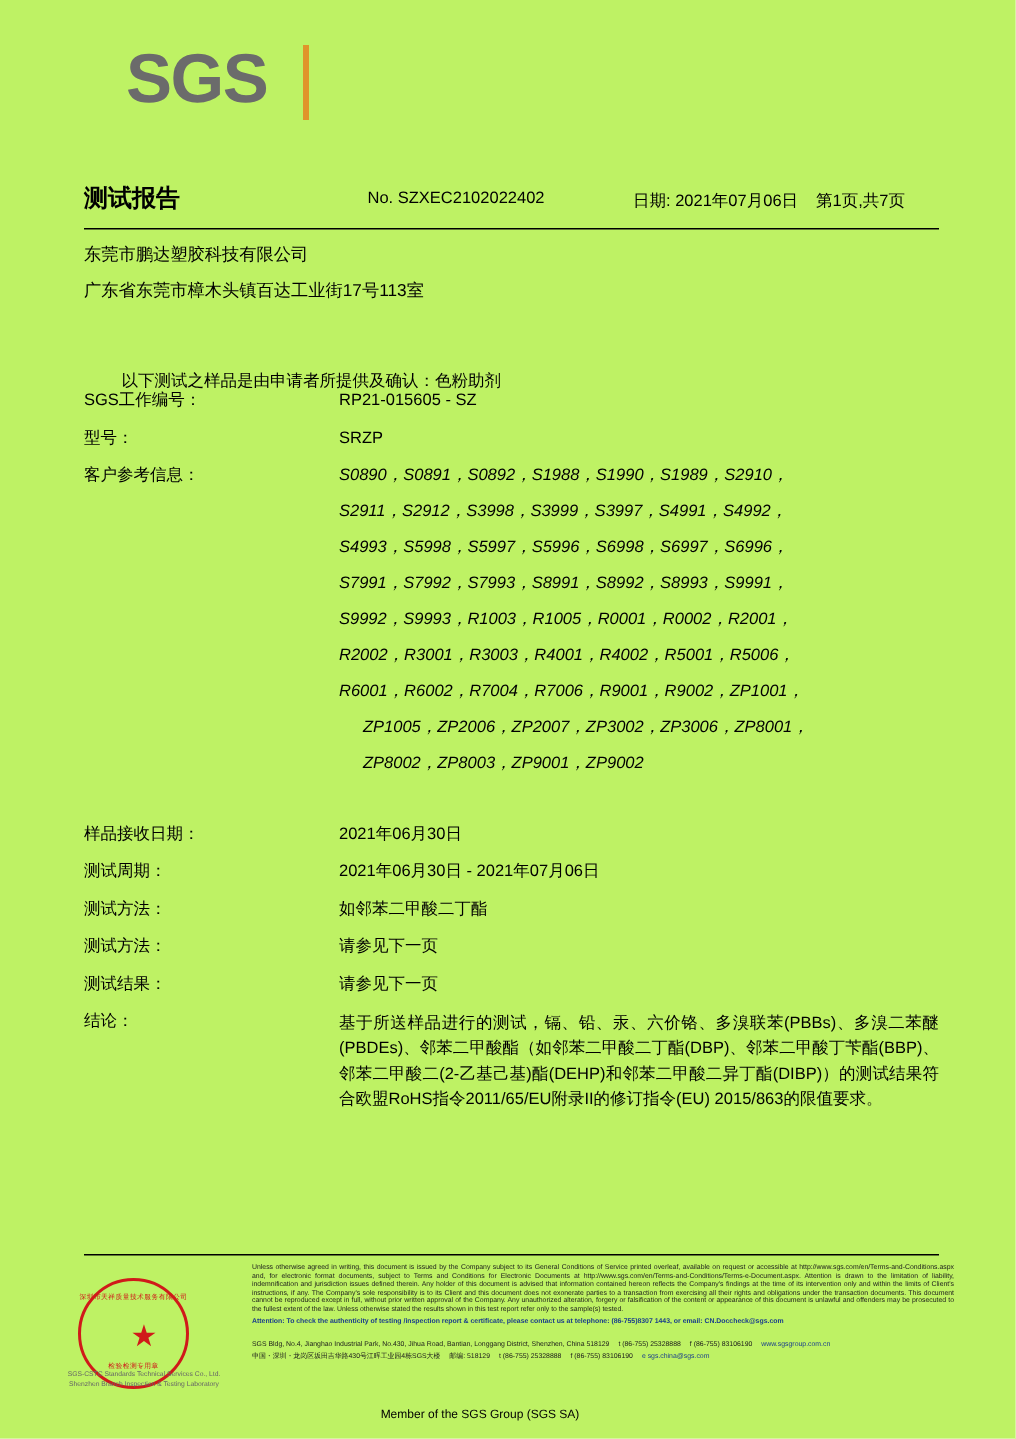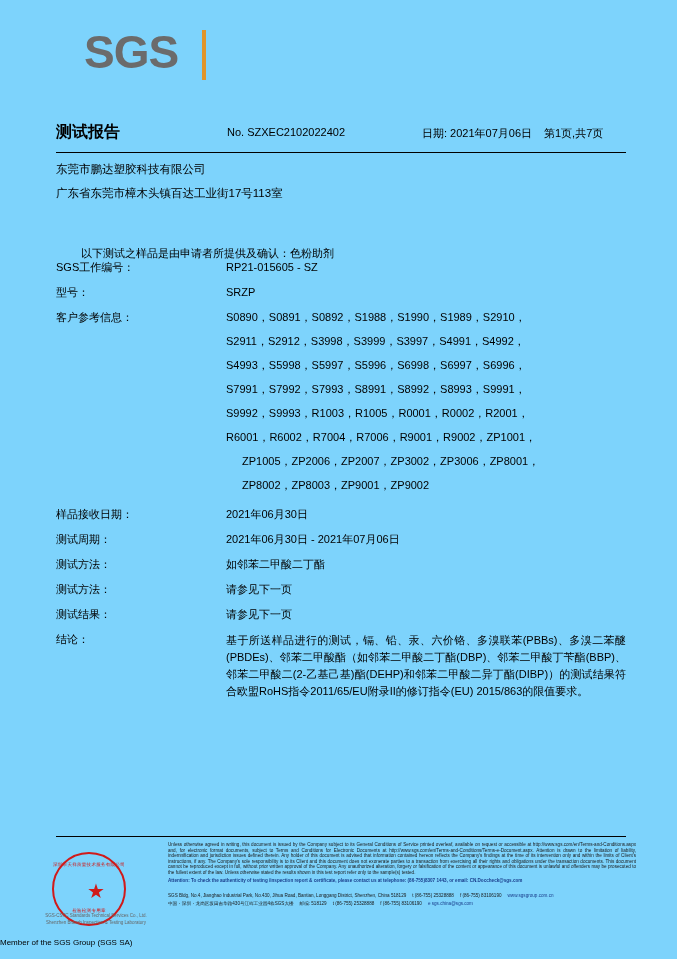--- a/index.html
+++ b/index.html
@@ -12,21 +12,21 @@
     height: 959px;
     font-family: "Liberation Sans", sans-serif;
     color: #000000;
     position: relative;
     overflow: hidden;
   }
   .page {
     position: relative;
     width: 677px;
     height: 959px;
-    background: #7dd3fc;
+    background: #bef264;
   }
 
   
   .logo-block {
     position: absolute;
     left: 84px;
     top: 28px;
     width: 120px;
     height: 58px;
   }
@@ -59,21 +59,21 @@
   .report-title {
     position: absolute;
     left: 0;
     top: 0;
     font-size: 16px;
     font-weight: bold;
     color: #000;
   }
   .report-no {
     position: absolute;
-    left: 171px;
+    left: 189px;
     top: 4px;
     font-size: 11px;
   }
   .report-date {
     position: absolute;
     left: 366px;
     top: 4px;
     font-size: 11px;
   }
   .report-pages {
@@ -134,22 +134,23 @@
     line-height: 15px;
   }
   .field-value {
     flex: 1 1 auto;
     font-size: 11px;
     line-height: 15px;
   }
   .value-lines div {
     margin-bottom: 9px;
     white-space: nowrap;
-  }
-  .value-lines div:last-child { margin-bottom: 0; }
+    font-style: italic;
+  }
+  .value-lines div:last-child { margin-bottom: 18px; }
   .indent-1 { padding-left: 0px; }
   .indent-2 { padding-left: 16px; }
 
   .conclusion-text {
     font-size: 11px;
     line-height: 17px;
     max-width: 400px;
     text-align: justify;
   }
 
@@ -242,21 +243,21 @@
     white-space: nowrap;
   }
   .footer-addr .seg { margin-right: 6px; }
   .footer-addr .blue { color: #1a3e8c; }
 
   .member-line {
     position: absolute;
     left: 0;
     top: 938px;
     width: 640px;
-    text-align: left;
+    text-align: center;
     font-size: 8px;
     color: #000;
   }
 </style>
 </head>
 <body>
 
 <div class="page">
 
   <div class="logo-block">
@@ -290,20 +291,21 @@
     </div>
 
     <div class="field-row">
       <div class="field-label">客户参考信息：</div>
       <div class="field-value value-lines">
         <div class="indent-1">S0890，S0891，S0892，S1988，S1990，S1989，S2910，</div>
         <div class="indent-1">S2911，S2912，S3998，S3999，S3997，S4991，S4992，</div>
         <div class="indent-1">S4993，S5998，S5997，S5996，S6998，S6997，S6996，</div>
         <div class="indent-1">S7991，S7992，S7993，S8991，S8992，S8993，S9991，</div>
         <div class="indent-1">S9992，S9993，R1003，R1005，R0001，R0002，R2001，</div>
+        <div class="indent-1">R2002，R3001，R3003，R4001，R4002，R5001，R5006，</div>
         <div class="indent-1">R6001，R6002，R7004，R7006，R9001，R9002，ZP1001，</div>
         <div class="indent-2">ZP1005，ZP2006，ZP2007，ZP3002，ZP3006，ZP8001，</div>
         <div class="indent-2">ZP8002，ZP8003，ZP9001，ZP9002</div>
       </div>
     </div>
 
     <div class="field-row" style="margin-top:14px">
       <div class="field-label">样品接收日期：</div>
       <div class="field-value">2021年06月30日</div>
     </div>

